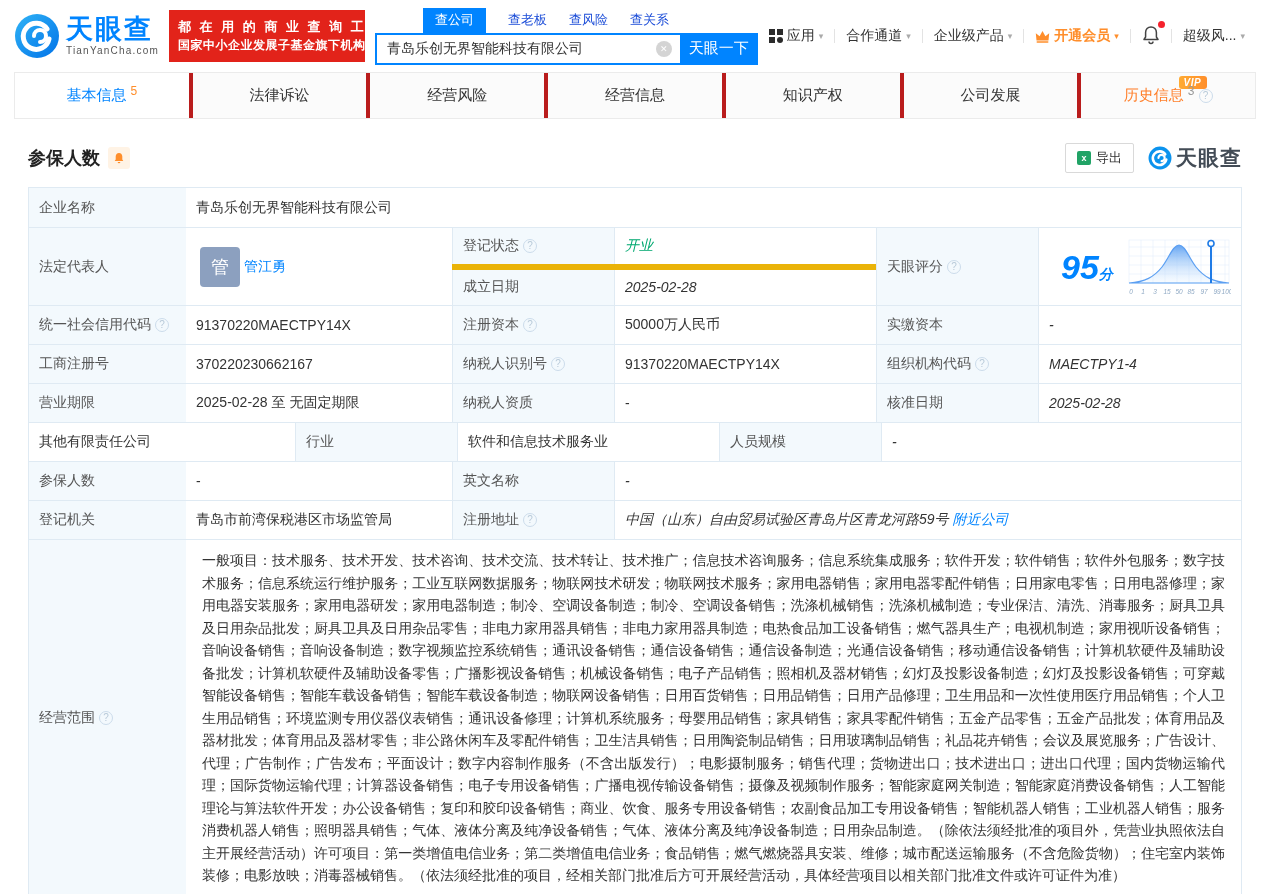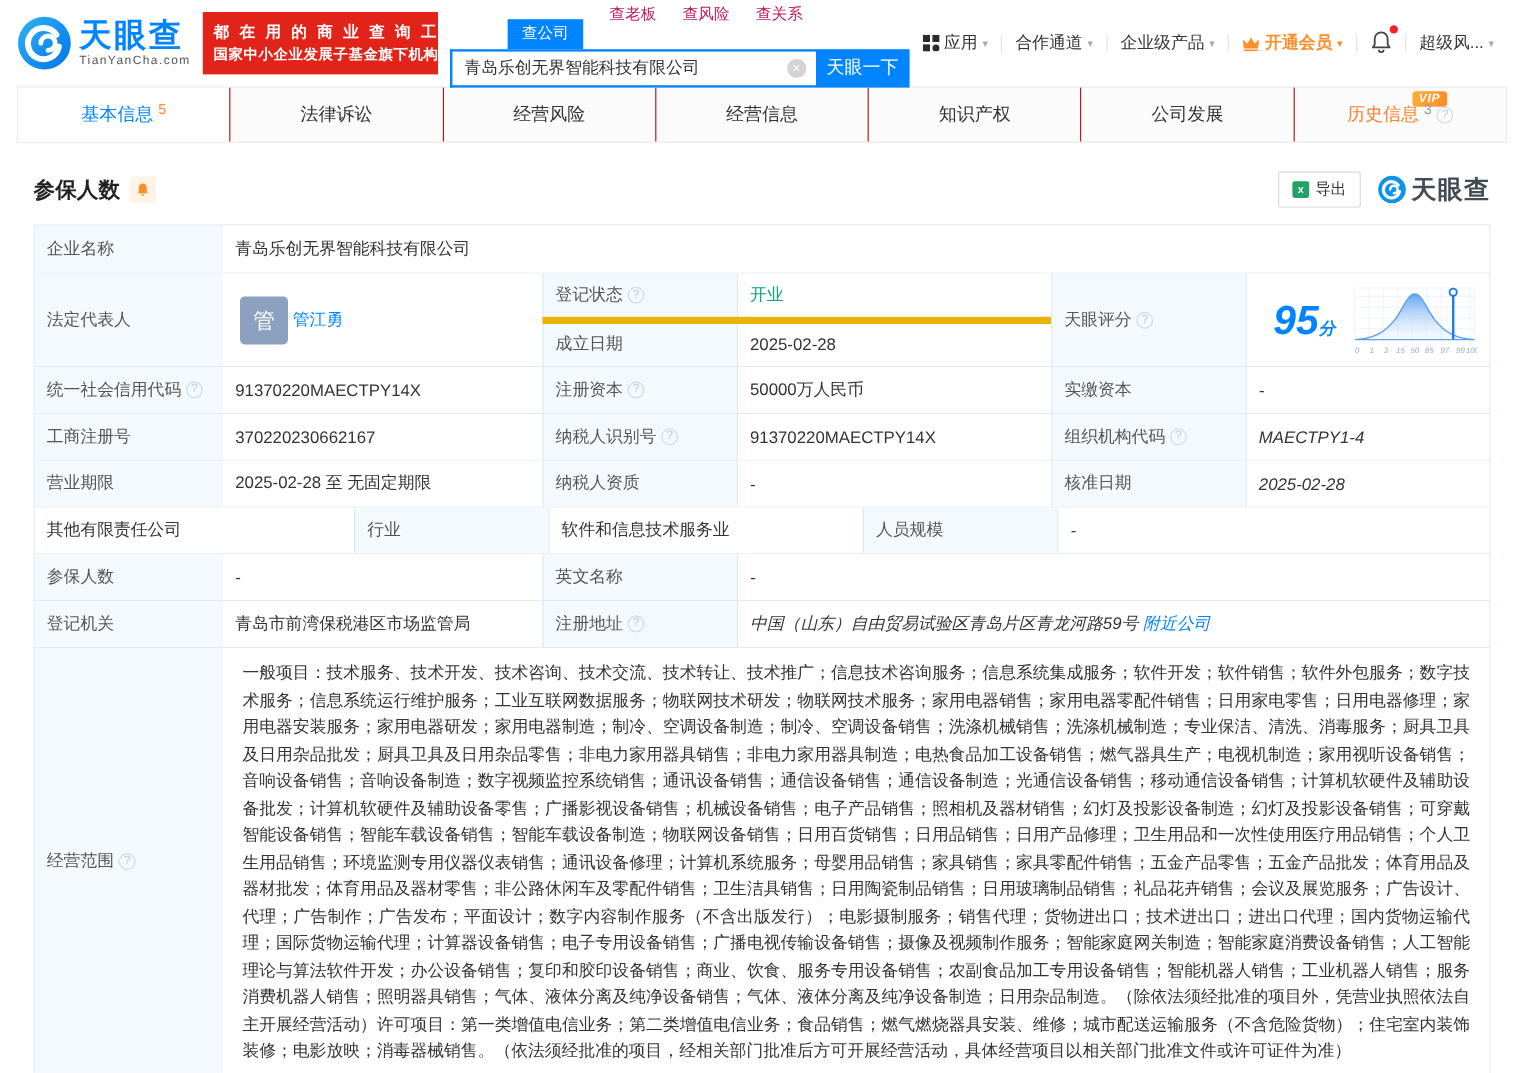--- a/index.html
+++ b/index.html
@@ -11,40 +11,40 @@
   .logo { display:flex; align-items:center; gap:6px; cursor:pointer; }
   .logo-text { display:flex; flex-direction:column; line-height:1; }
   .logo-cn { font-size:27px; font-weight:bold; color:#0084ff; letter-spacing:2px; }
   .logo-en { font-size:10px; color:#555; letter-spacing:1.2px; margin-top:3px; }
   .slogan { margin-left:10px; background:#e2231a; color:#fff; width:196px; padding:8px 9px; line-height:1.45; }
   .slogan .l1 { font-size:13px; font-weight:bold; letter-spacing:2.5px; white-space:nowrap; }
   .slogan .l2 { font-size:12px; font-weight:bold; letter-spacing:.5px; white-space:nowrap; }
 
   .search-wrap { margin-left:10px; width:404px; }
   .search-tabs { display:flex; align-items:flex-end; gap:22px; margin-bottom:0;margin-left:48px; }
-  .search-tab { font-size:13px; color:#be185d; padding:3px 0 20px; cursor:pointer; }
+  .search-tab { font-size:13px; color:#1d4ed8; padding:3px 0 4px; cursor:pointer; }
   .search-tab.active { background:#0084ff; color:#fff; padding:3px 12px 4px; }
   .search-bar { display:flex; }
   .search-input-box { position:relative; flex:1; }
   .search-input { width:100%; height:32px; border:2px solid #0084ff; border-right:none; padding:0 30px 0 10px; font-size:14px; color:#333; outline:none; font-family:inherit; }
   .clear-btn { position:absolute; right:8px; top:8px; width:16px; height:16px; border-radius:50%; background:#d4d4d4; color:#fff; font-size:9px; line-height:16px; text-align:center; cursor:pointer; }
   .search-btn { width:78px; height:32px; background:#0084ff; color:#fff; border:none; font-size:15px; cursor:pointer; font-family:inherit; }
 
   .topnav { margin-left:auto; display:flex; align-items:center; }
   .nav-item { display:flex; align-items:center; gap:4px; padding:0 11px; font-size:14px; color:#333; cursor:pointer; white-space:nowrap; }
   .nav-sep { width:1px; height:14px; background:#e3e3e3; }
   .caret { font-size:9px; color:#aaa; }
   .nav-vip { color:#ff8e2b; font-weight:bold; }
   .nav-vip .caret { color:#ff8e2b; }
   .bell-wrap { position:relative; padding:0 10px; cursor:pointer; }
   .bell-dot { position:absolute; top:-4px; right:6px; width:7px; height:7px; border-radius:50%; background:#f5222d; }
 
   
   .tabbar { margin:0 14px; display:flex; border:1px solid #ebebeb; background:#fbfbfb; height:47px; }
-  .tab { flex:1; display:flex; align-items:center; justify-content:center; border-right:1px solid #b91c1c; font-size:15px; color:#333; cursor:pointer; position:relative; gap:2px; }
+  .tab { flex:1; display:flex; align-items:center; justify-content:center; border-right:4px solid #b91c1c; font-size:15px; color:#333; cursor:pointer; position:relative; gap:2px; }
   .tab:last-child { border-right:none; }
   .tab.active { background:#fff; color:#0084ff; }
   .tab-count { font-size:12px; color:#ff8e2b; margin-left:2px; position:relative; top:-5px; }
   .tab.history { color:#ff7f2a; }
   .tab.history .tab-count { color:#999; }
   .vip-badge { position:absolute; top:3px; left:56%; background:linear-gradient(90deg,#ffab33,#ff8e2b); color:#fff; font-size:10px; font-style:italic; font-weight:bold; padding:1px 6px 1px 5px; border-radius:3px; letter-spacing:.5px; }
   .help { display:inline-block; width:14px; height:14px; border:1px solid #ccdceb; border-radius:50%; color:#b8cad9; font-size:10px; line-height:12px; text-align:center; cursor:pointer; flex:none; }
   .tab .help { margin-left:2px; }
 
   
@@ -69,21 +69,21 @@
   .c3 { width:162px; border-left:1px solid #dfeaf3; }
   .c4 { width:262px; border-left:1px solid #dfeaf3; }
   .c5 { width:162px; border-left:1px solid #dfeaf3; }
   .c6 { flex:1; border-left:1px solid #dfeaf3;font-style:italic; }
   .vflex { flex:1; }
   .row2 { min-height:78px; }
   .stack { width:424px; display:flex; flex-direction:column; }
   .stack .srow { flex:1; display:flex; }
   .stack .srow + .srow { border-top:6px solid #eab308; }
   .stack .sl { width:162px; border-left:1px solid #dfeaf3; }
-  .stack .sv { flex:1; border-left:1px solid #dfeaf3; }
+  .stack .sv { flex:1; border-left:1px solid #dfeaf3;font-style:italic; }
   .avatar { width:40px; height:40px; border-radius:4px; background:#8ca0bf; color:#fff; font-size:18px; display:flex; align-items:center; justify-content:center; cursor:pointer; flex:none; margin-left:4px; }
   .link { color:#0084ff; cursor:pointer; text-decoration:none; }
   .status-open { color:#00a870; }
   .score-cell { display:flex; align-items:center; padding:6px 10px 6px 22px; gap:14px; }
   .score-num { font-size:34px; font-weight:bold; color:#0084ff; line-height:1; }
   .score-unit { font-size:14px; font-weight:bold; }
   .scope-row .lbl { align-items:center; }
   .scope-val { display:block; padding:9px 16px; line-height:22.5px; text-align:justify; }
 </style>
 </head>

